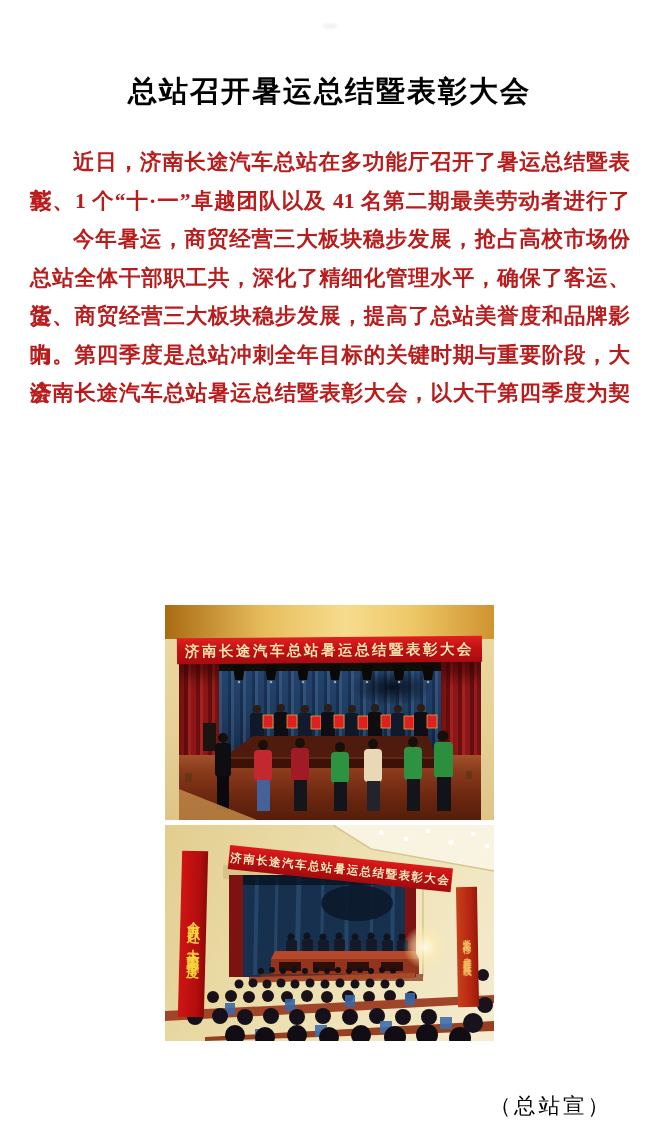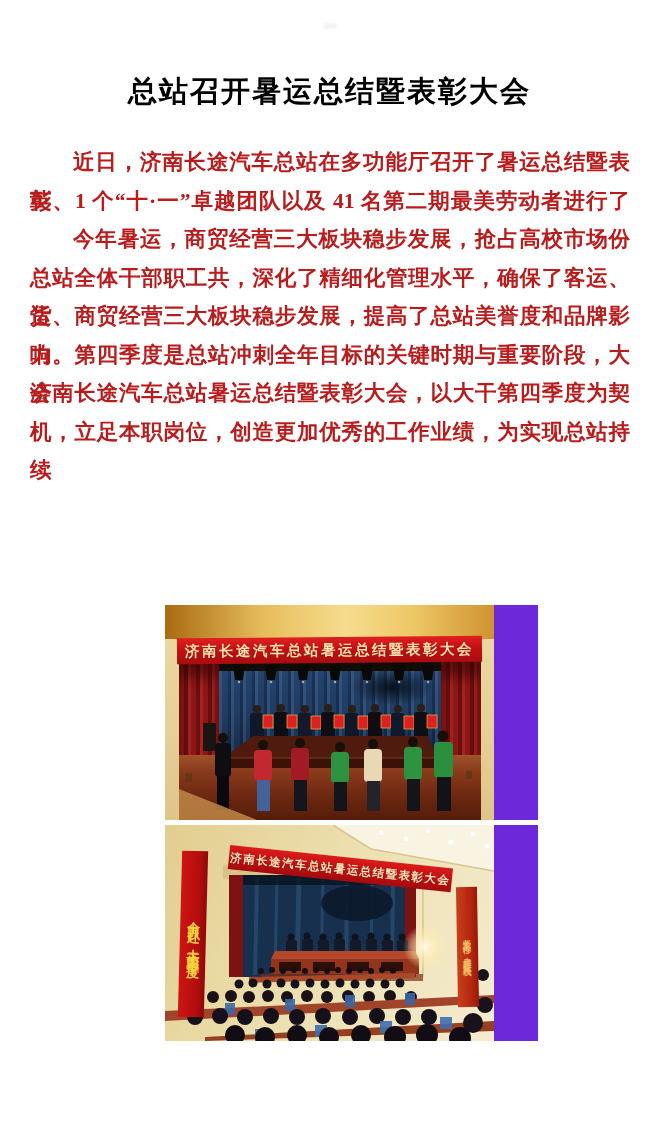--- a/index.html
+++ b/index.html
@@ -13,21 +13,21 @@
          font-family:"Liberation Sans","DejaVu Sans",sans-serif;font-weight:700;
          font-size:29px;letter-spacing:2px;color:#000;}
 
   .body-text{position:absolute;top:136px;left:30px;width:600px;font-size:21.5px;color:#b91c1c;font-weight:bold;}
   .line{height:38.5px;line-height:38.5px;text-align:justify;text-align-last:justify;}
   .line.indent{text-indent:43px;}
   .line.end{text-align-last:left;}
 
   .byline{position:absolute;top:1084px;right:47px;font-size:21.5px;letter-spacing:3px;color:#060606;}
 
-  .photo{position:absolute;left:165px;width:329px;overflow:hidden;background:#6d28d9;padding-left:44px;}
+  .photo{position:absolute;left:165px;width:329px;overflow:hidden;background:#a16207;}
   #photo1{top:598px;height:215px;}
   #photo2{top:818px;height:216px;}
   .photo .abs{position:absolute;}
   .photo svg{position:absolute;left:0;top:0;}
 
   
   .p1-wall{left:0;top:0;width:329px;height:215px;
            background:linear-gradient(180deg,#ecd9a2 0%,#e6d096 60%,#dfc488 100%);}
   .p1-ceiling{left:0;top:0;width:329px;height:34px;
            background:linear-gradient(90deg,#a96a12 0%,#e7bd5c 30%,#f6dc8e 55%,#eec867 75%,#cf9330 100%);}
@@ -80,21 +80,20 @@
   <h1 class="title">总站召开暑运总结暨表彰大会</h1>
 
   <div class="body-text">
     <div class="line indent">近日，济南长途汽车总站在多功能厅召开了暑运总结暨表彰</div>
     <div class="line">英、1 个“十·一”卓越团队以及 41 名第二期最美劳动者进行了</div>
     <div class="line indent">今年暑运，商贸经营三大板块稳步发展，抢占高校市场份</div>
     <div class="line">总站全体干部职工共，深化了精细化管理水平，确保了客运、货</div>
     <div class="line">运、商贸经营三大板块稳步发展，提高了总站美誉度和品牌影响</div>
     <div class="line">力。第四季度是总站冲刺全年目标的关键时期与重要阶段，大会</div>
     <div class="line">济南长途汽车总站暑运总结暨表彰大会，以大干第四季度为契</div>
-    <div class="line">机，立足本职岗位，创造更加优秀的工作业绩，为实现总站持续</div>
   </div>
 
   <div class="photo" id="photo1">
     <div class="abs p1-wall"></div>
     <div class="abs p1-ceiling"></div>
     <div class="abs p1-rig"></div>
     <div class="abs p1-curt left"></div>
     <div class="abs p1-curt right"></div>
     <div class="abs p1-blue"></div>
     <div class="abs p1-stage"></div>
@@ -383,14 +382,15 @@
       <span>济南长途汽车总站暑运总结暨表彰大会</span>
     </div>
     <div class="abs p2-vbanner left">
       <span>全力以赴　大干第四季度</span>
     </div>
     <div class="abs p2-vbanner right">
       <span>坚定不移　走好群众路线</span>
     </div>
   </div>
 
+  <div class="byline">（总站宣）</div>
 
 </div>
 
 </body></html>

